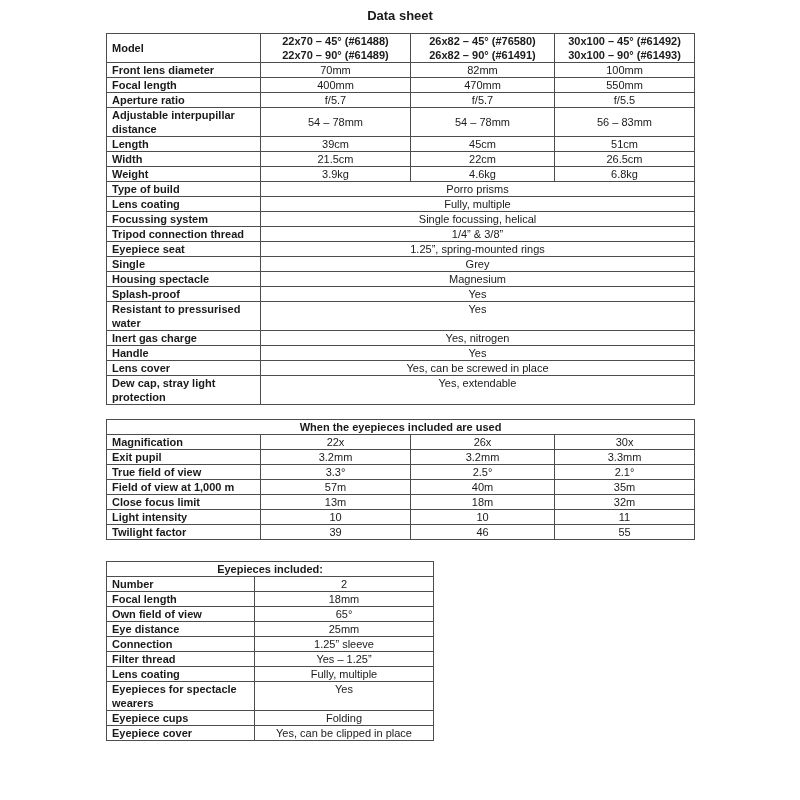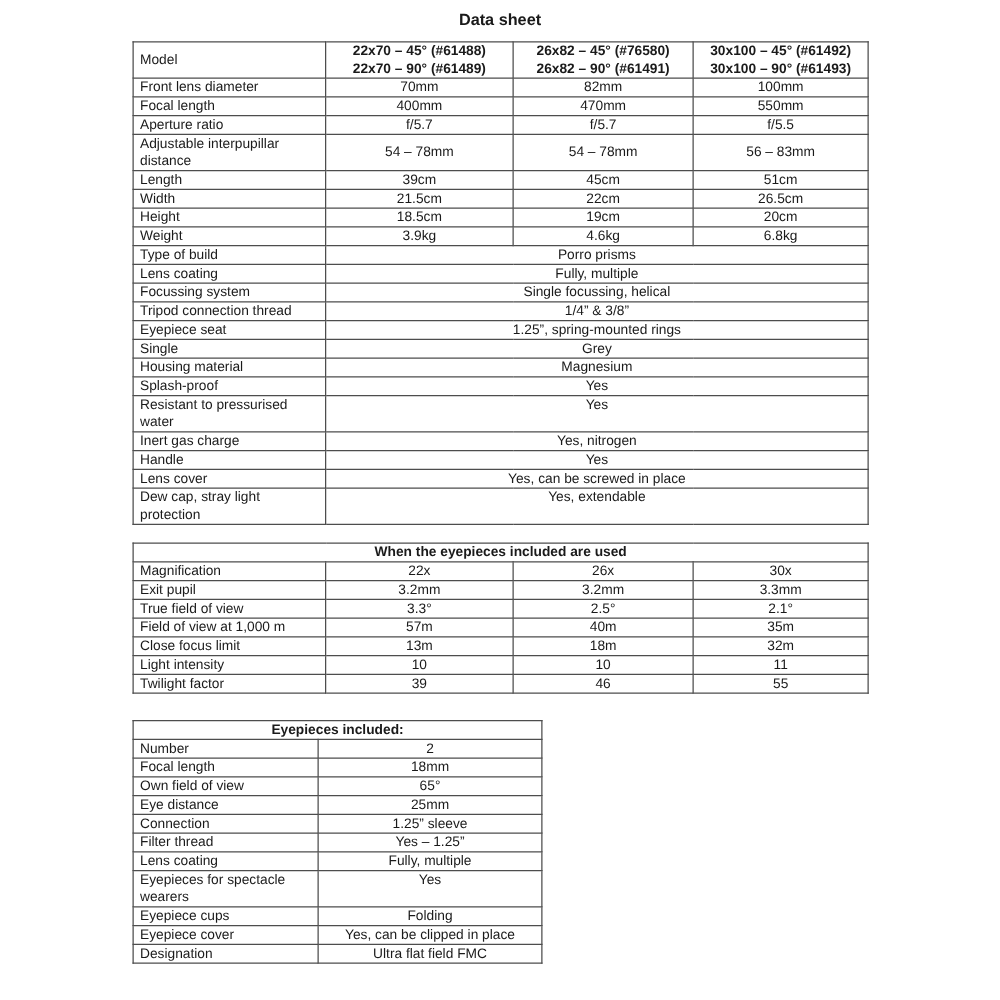--- a/index.html
+++ b/index.html
@@ -24,21 +24,21 @@
   }
   table.tbl td {
     border: 1px solid #4d4d4d;
     font-size: 11px;
     line-height: 14px;
     padding: 0 5px;
     overflow: hidden;
   }
   tr { height: 15px; }
   tr.r2 { height: 29px; }
-  .lbl { font-weight: normal; text-align: left; }
+  .lbl { font-weight: bold; text-align: left; }
   .val { text-align: center; }
   .vtop { vertical-align: top; }
   .bold { font-weight: bold; }
   tr.hdr td { font-weight: bold; text-align: center; }
   .t2 { margin-top: 14px; border-radius: 26px; }
   .t3 { margin-top: 21px; }
 </style>
 </head>
 <body>
 
@@ -98,26 +98,20 @@
       <td class="val">45cm</td>
       <td class="val">51cm</td>
     </tr>
     <tr>
       <td class="lbl">Width</td>
       <td class="val">21.5cm</td>
       <td class="val">22cm</td>
       <td class="val">26.5cm</td>
     </tr>
     <tr>
-      <td class="lbl">Height</td>
-      <td class="val">18.5cm</td>
-      <td class="val">19cm</td>
-      <td class="val">20cm</td>
-    </tr>
-    <tr>
       <td class="lbl">Weight</td>
       <td class="val">3.9kg</td>
       <td class="val">4.6kg</td>
       <td class="val">6.8kg</td>
     </tr>
 
     <tr>
       <td class="lbl">Type of build</td>
       <td class="val" colspan="3">Porro prisms</td>
     </tr>
@@ -135,21 +129,21 @@
     </tr>
     <tr>
       <td class="lbl">Eyepiece seat</td>
       <td class="val" colspan="3">1.25”, spring-mounted rings</td>
     </tr>
     <tr>
       <td class="lbl">Single</td>
       <td class="val" colspan="3">Grey</td>
     </tr>
     <tr>
-      <td class="lbl">Housing material</td>
+      <td class="lbl">Housing spectacle</td>
       <td class="val" colspan="3">Magnesium</td>
     </tr>
     <tr>
       <td class="lbl">Splash-proof</td>
       <td class="val" colspan="3">Yes</td>
     </tr>
     <tr class="r2">
       <td class="lbl">Resistant to pressurised water</td>
       <td class="val vtop" colspan="3">Yes</td>
     </tr>
@@ -270,18 +264,14 @@
       <td class="val vtop">Yes</td>
     </tr>
     <tr>
       <td class="lbl">Eyepiece cups</td>
       <td class="val">Folding</td>
     </tr>
     <tr>
       <td class="lbl">Eyepiece cover</td>
       <td class="val">Yes, can be clipped in place</td>
     </tr>
-    <tr>
-      <td class="lbl">Designation</td>
-      <td class="val">Ultra flat field FMC</td>
-    </tr>
   </tbody>
 </table>
 
 </body></html>

